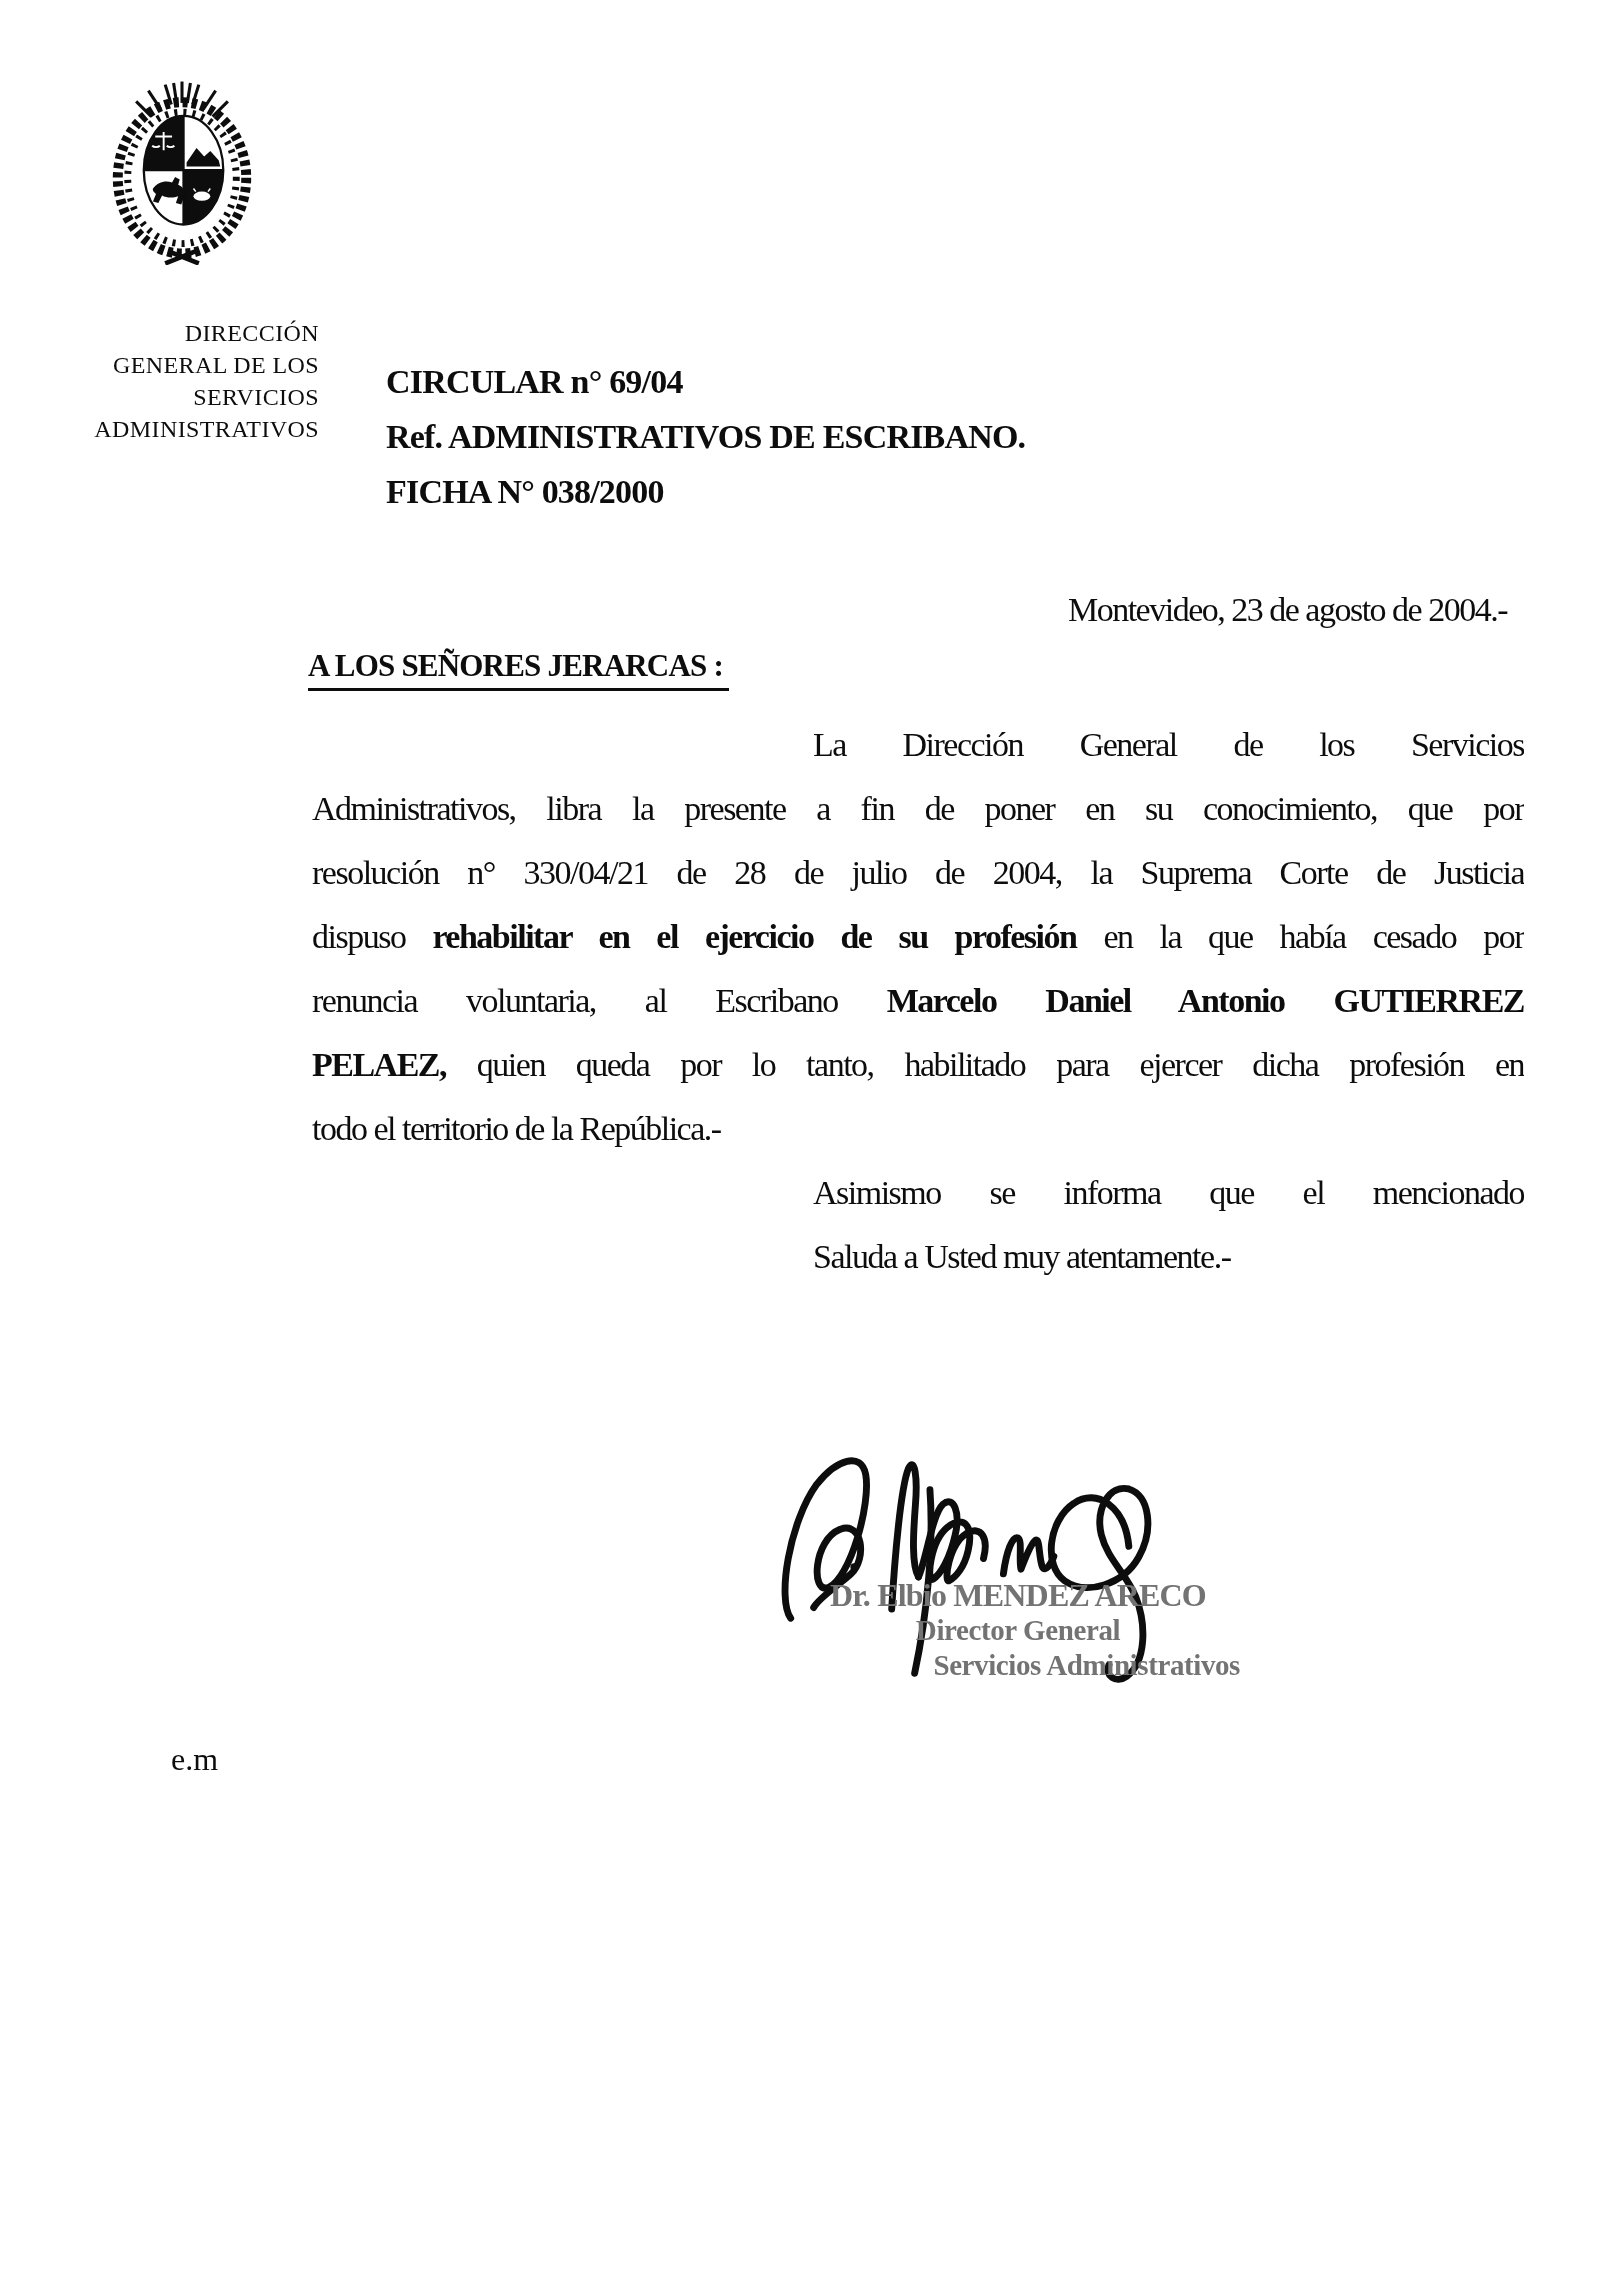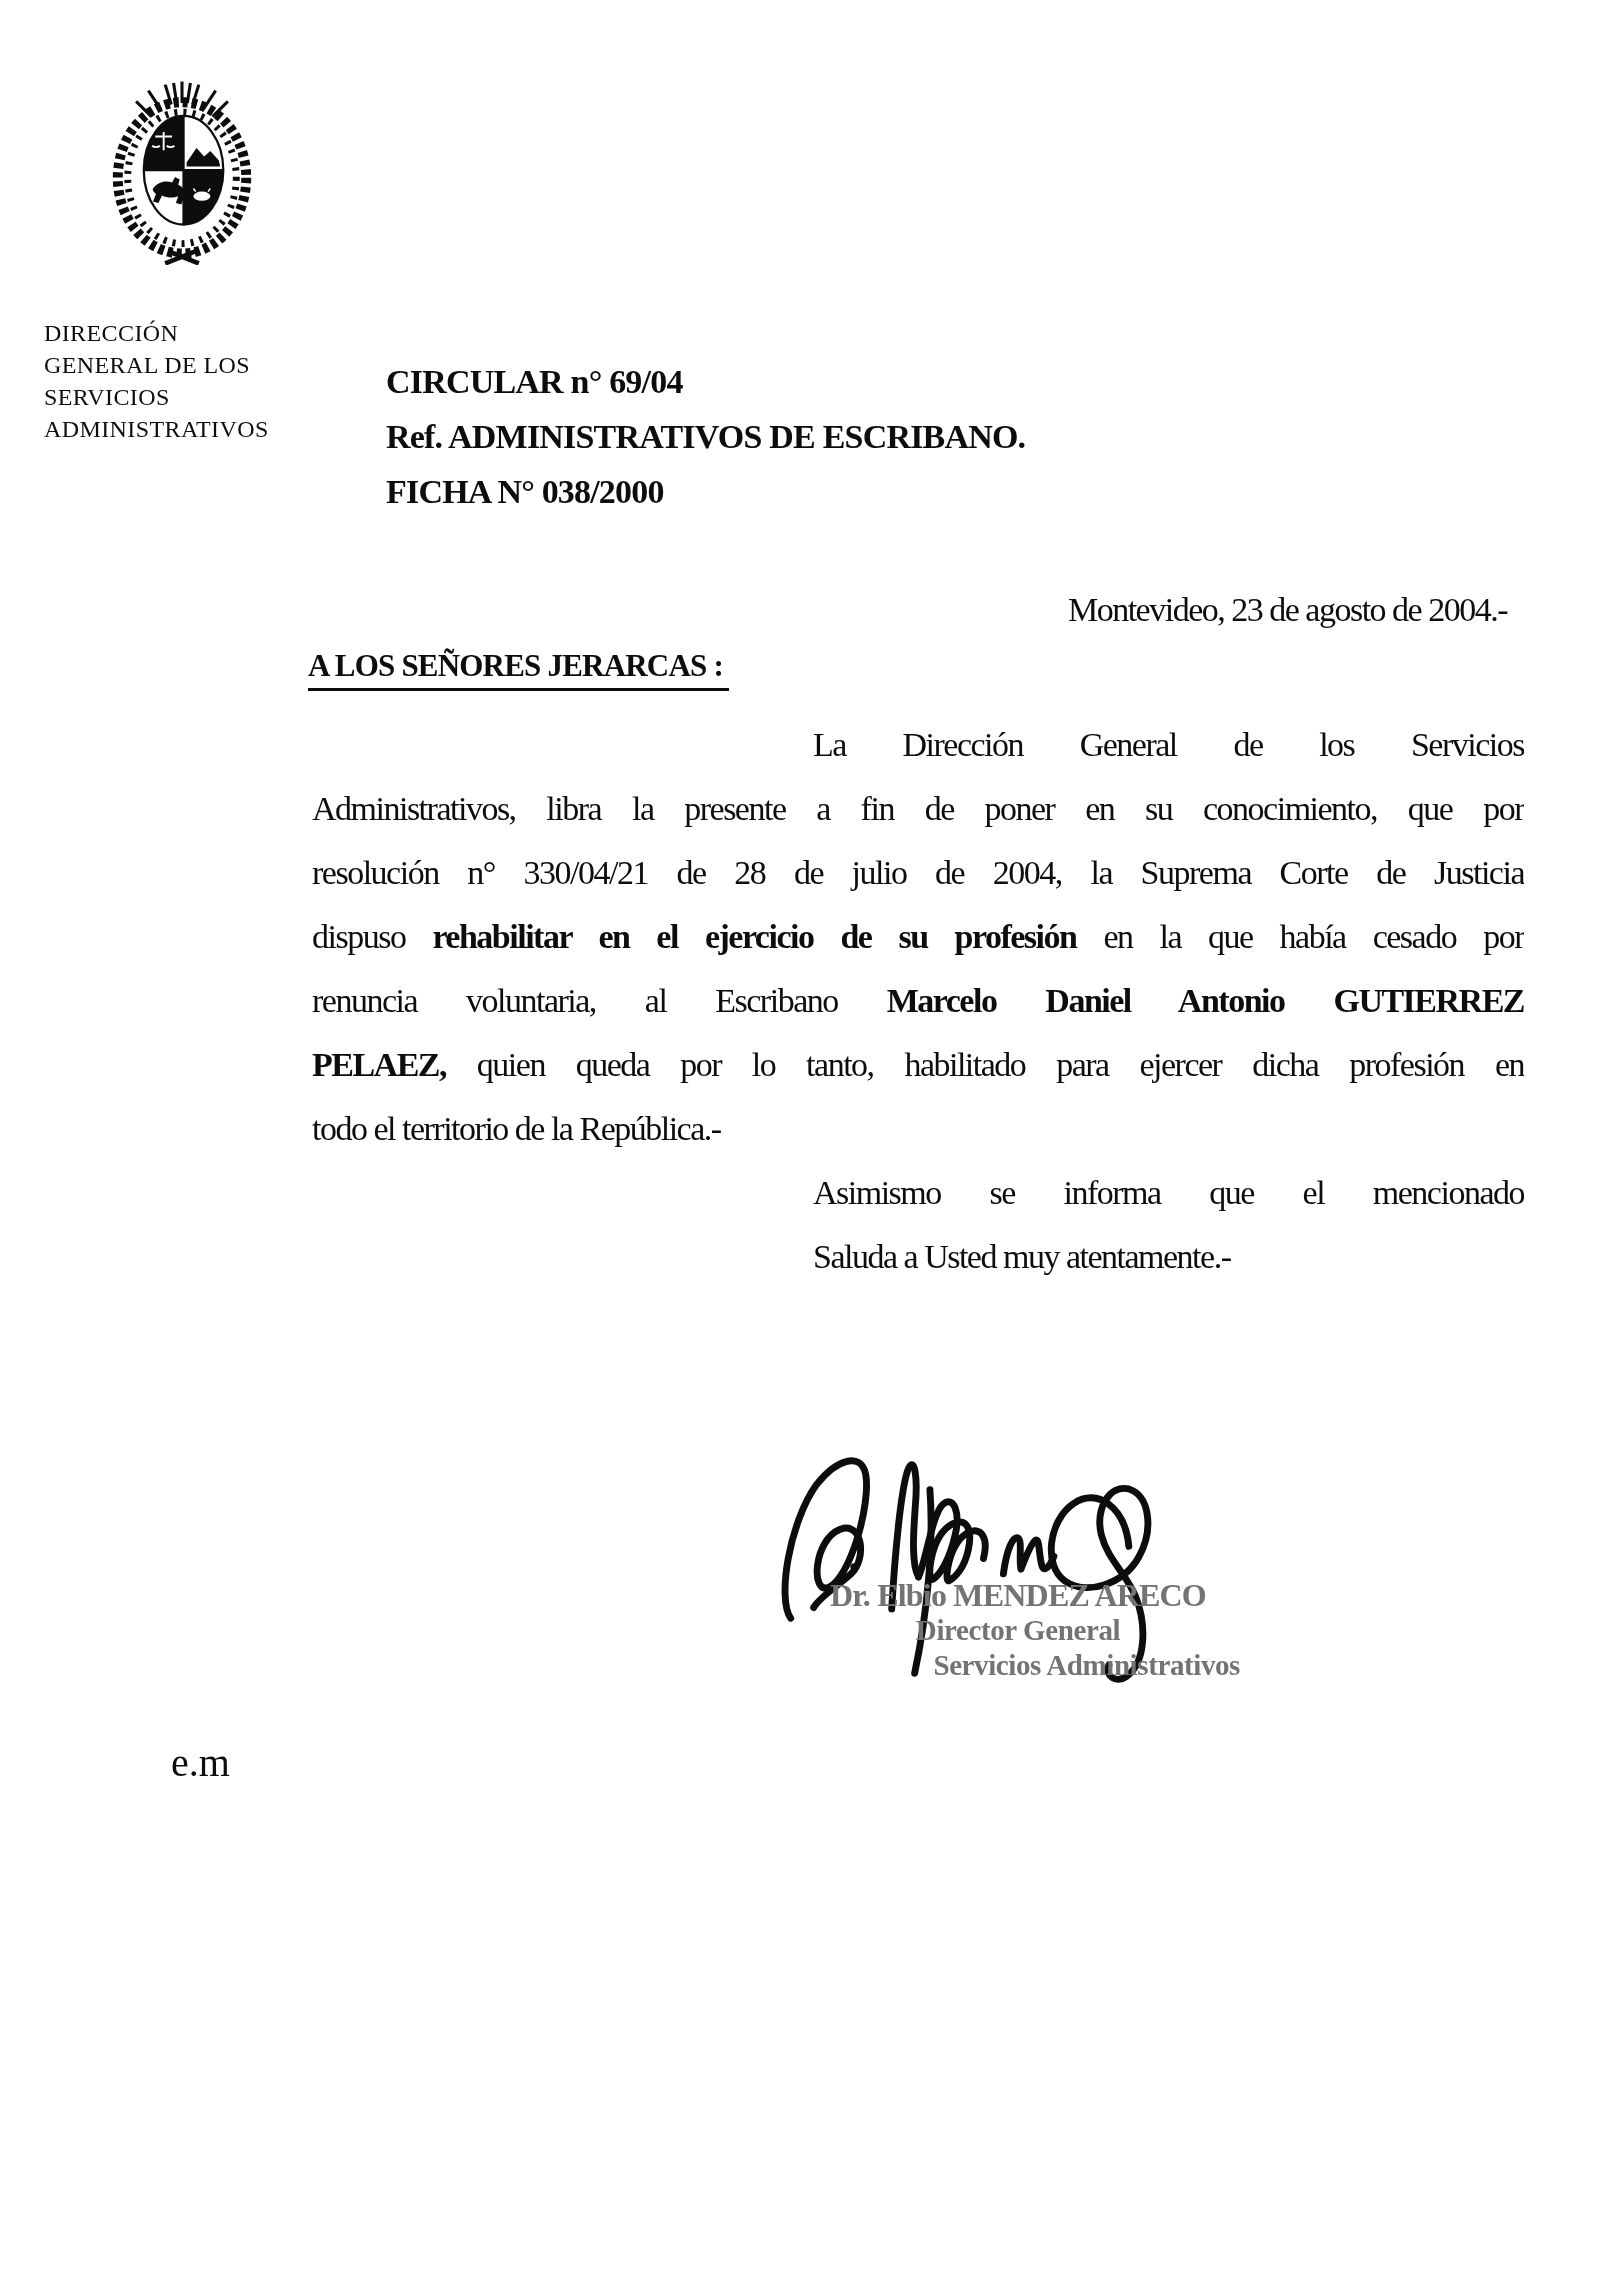--- a/index.html
+++ b/index.html
@@ -4,21 +4,21 @@
 <style>
   html,body{margin:0;padding:0;background:#e8e8e8;}
   .page{
     position:relative;width:1622px;height:2295px;background:#ffffff;
     font-family:"Liberation Serif","DejaVu Serif",serif;color:#0d0d0d;
     overflow:hidden;
   }
   
   .letterhead{
     position:absolute;left:44px;top:317px;width:275px;
-    text-align:left;font-size:24px;line-height:32px;letter-spacing:0.4px;
+    text-align:right;font-size:24px;line-height:32px;letter-spacing:0.4px;
   }
   
   .header-block{
     position:absolute;left:386px;top:354px;
     font-weight:bold;font-size:34px;line-height:55px;letter-spacing:-0.8px;
   }
   .date-line{
     position:absolute;right:115px;top:593px;
     font-size:34px;line-height:1;letter-spacing:-1.5px;
   }
@@ -36,21 +36,21 @@
   .body-line.indent{padding-left:501px;}
   .body-line .b{font-weight:bold;}
   .sig-art{position:absolute;left:780px;top:1442px;}
   .sig-block{
     position:absolute;left:796px;top:1579px;width:444px;text-align:center;
     font-weight:bold;color:#737373;
   }
   .sig-name{font-size:32px;line-height:1;letter-spacing:-0.8px;}
   .sig-title{font-size:29px;line-height:1;letter-spacing:-0.4px;margin-top:5.4px;}
   .sig-office{font-size:29px;line-height:1;letter-spacing:-0.4px;margin-top:6.1px;text-align:right;}
-  .initials{position:absolute;left:171px;top:1743px;font-size:40px;line-height:1;text-align:center;}
+  .initials{position:absolute;left:171px;top:1743px;font-size:32px;line-height:1;text-align:center;}
   .emblem{position:absolute;left:104px;top:80px;}
 </style>
 </head>
 <body>
 
 <div class="page">
 
   <svg class="emblem" width="156" height="185" viewBox="0 0 204 242" aria-hidden="true">
     <g stroke="#0d0d0d" stroke-width="4">
       <line x1="102" y1="30" x2="102" y2="2"></line>

